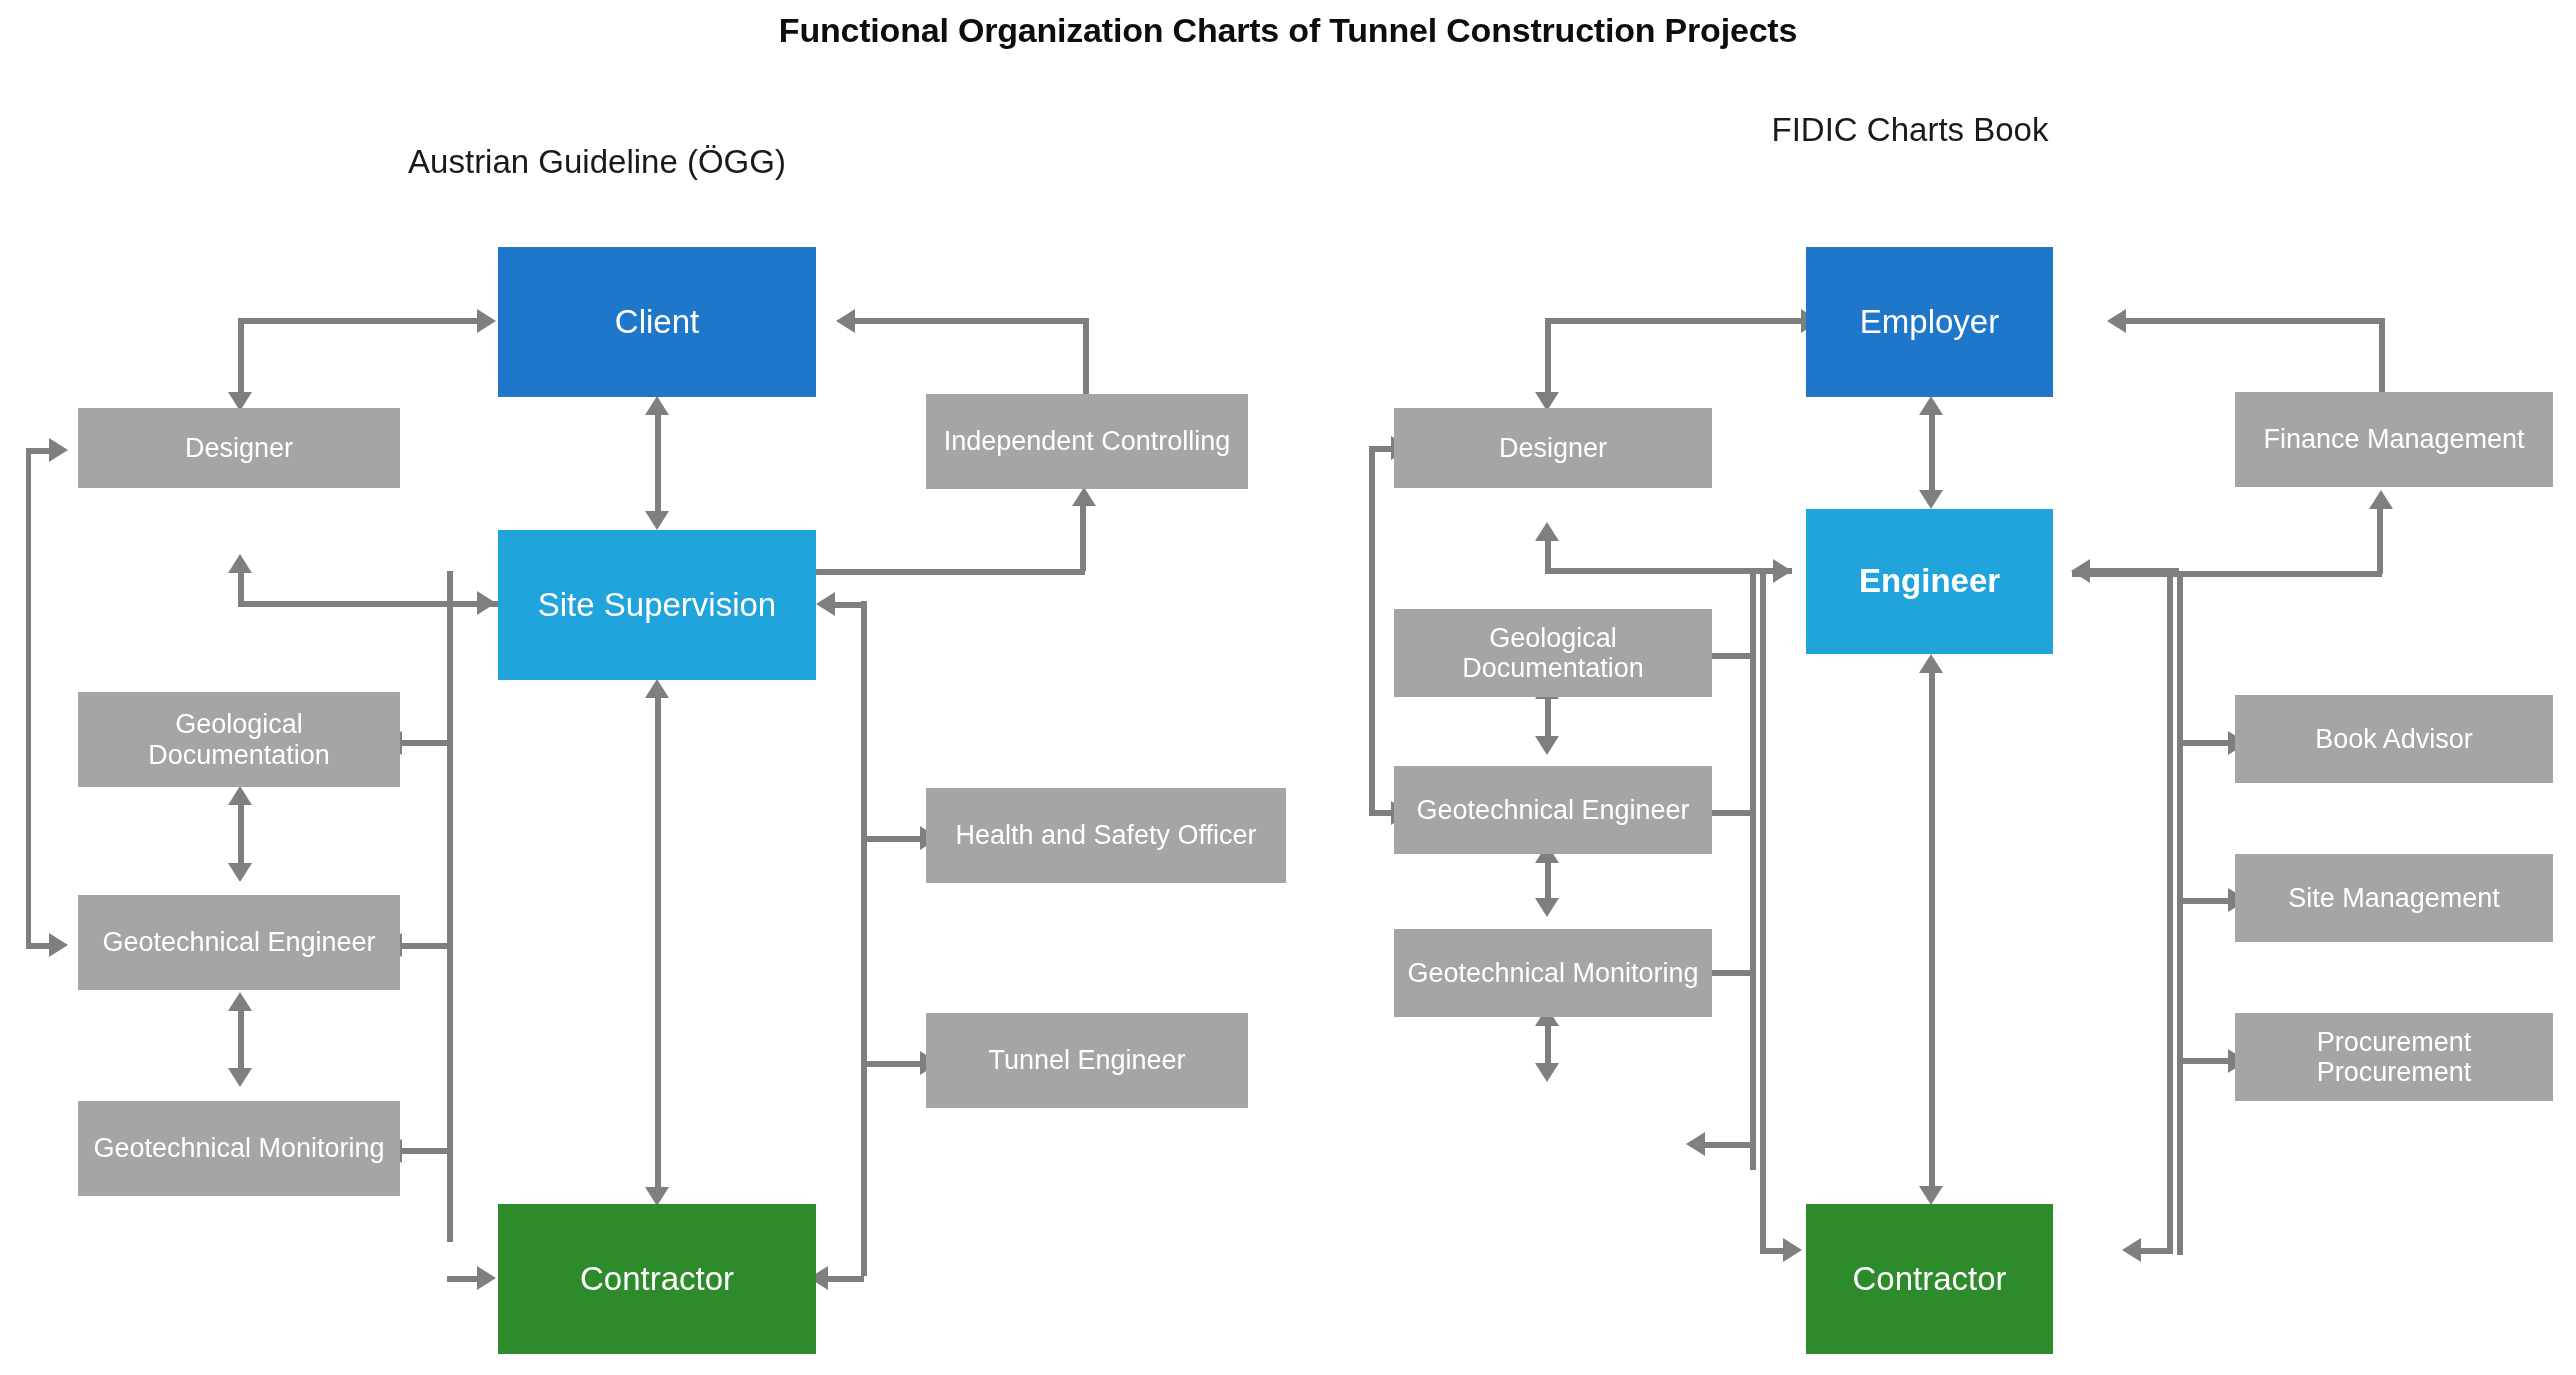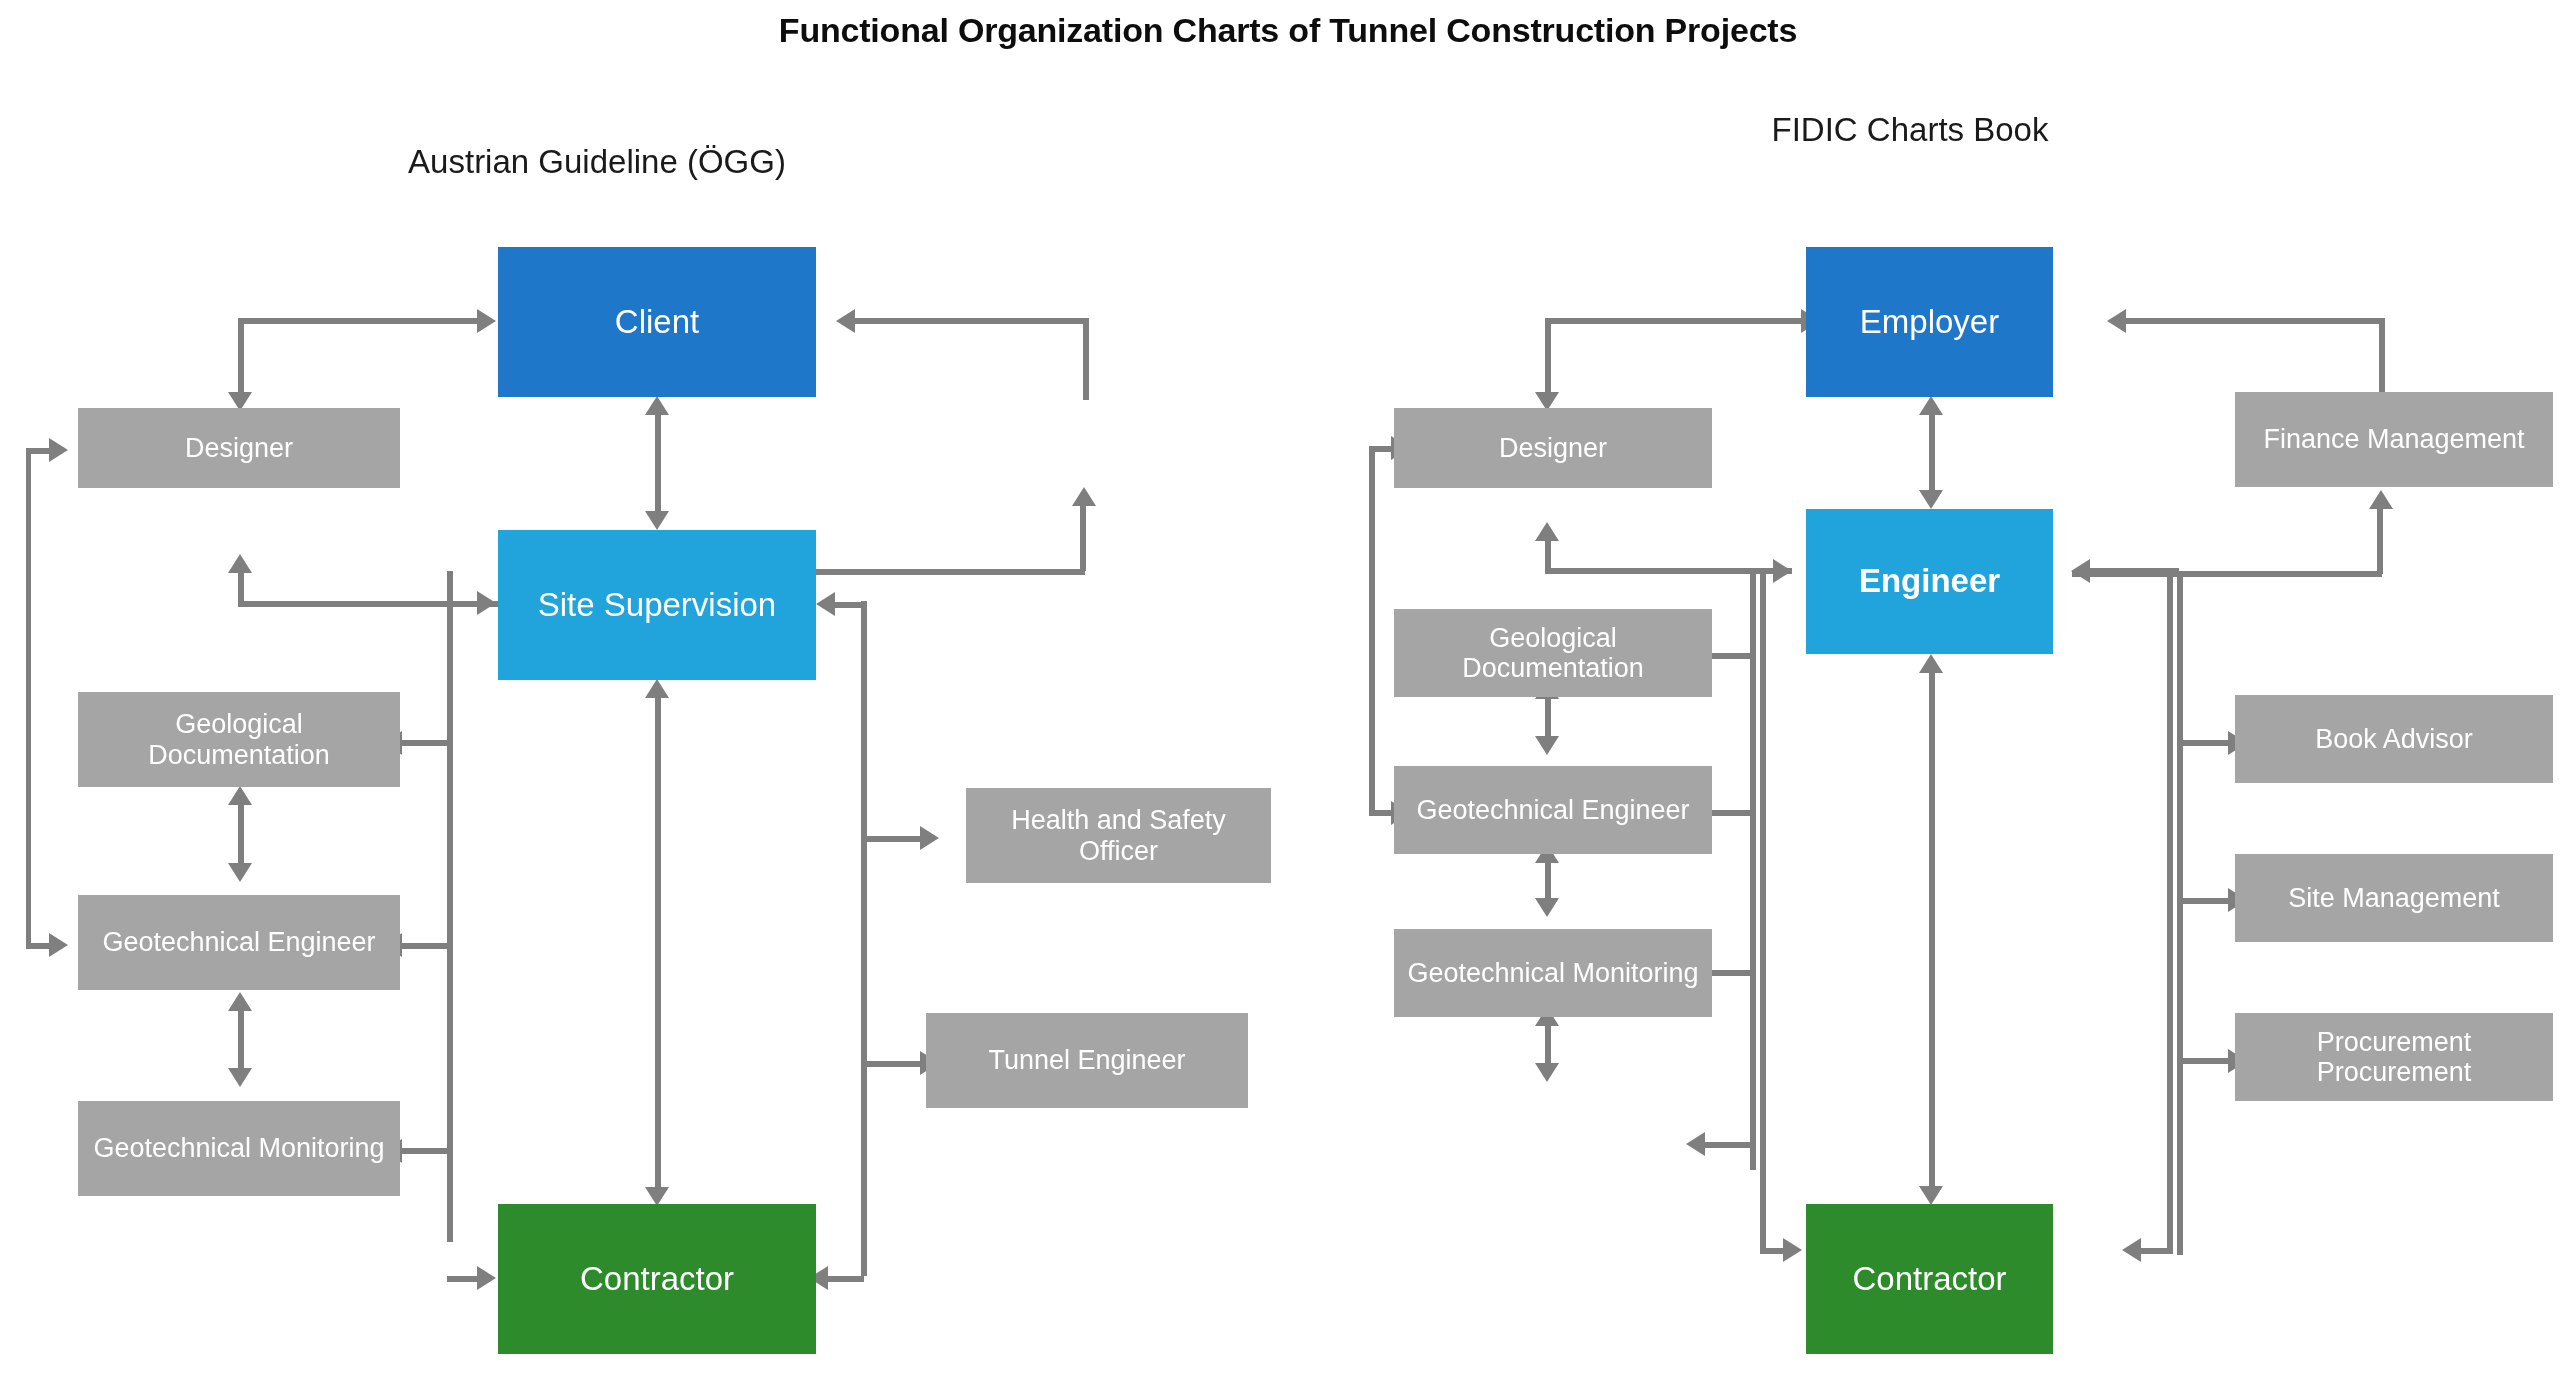--- a/index.html
+++ b/index.html
@@ -136,22 +136,25 @@
   </div>
 
   <div class="node gray" style="left:78px;top:895px;width:322px;height:95px;">
     <span>Geotechnical Engineer</span>
   </div>
 
   <div class="node gray" style="left:78px;top:1101px;width:322px;height:95px;">
     <span>Geotechnical Monitoring</span>
   </div>
 
-
-  <div class="node gray" style="left:926px;top:788px;width:305px;height:95px;margin-left:40px;">
+  <div class="node gray" style="left:926px;top:394px;width:322px;height:95px;">
+    <span>Independent Controlling</span>
+  </div>
+
+  <div class="node gray" style="left:926px;top:788px;width:360px;height:95px;">
     <span>Health and Safety Officer</span>
   </div>
 
   <div class="node gray" style="left:926px;top:1013px;width:322px;height:95px;">
     <span>Tunnel Engineer</span>
   </div>
 
   <div class="subtitle" id="sub-right">FIDIC Charts Book</div>
 
   <div class="v" style="left:1545px;top:318px;height:80px;"></div>

